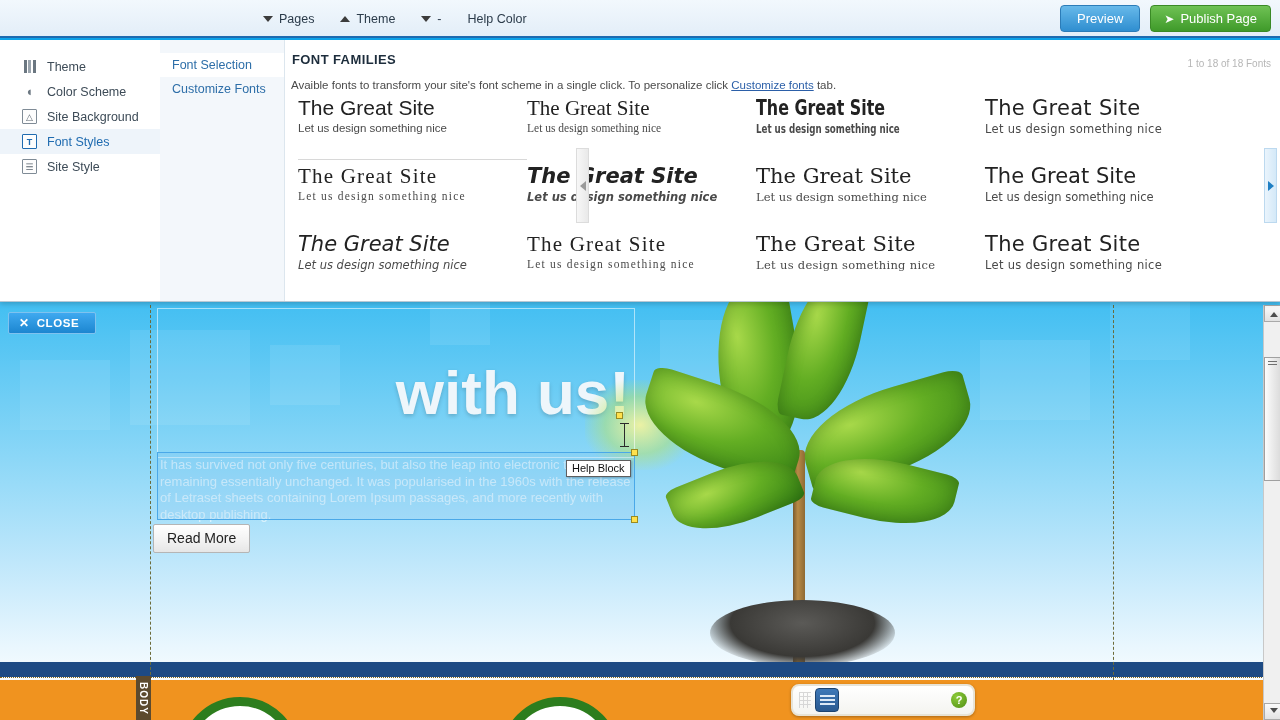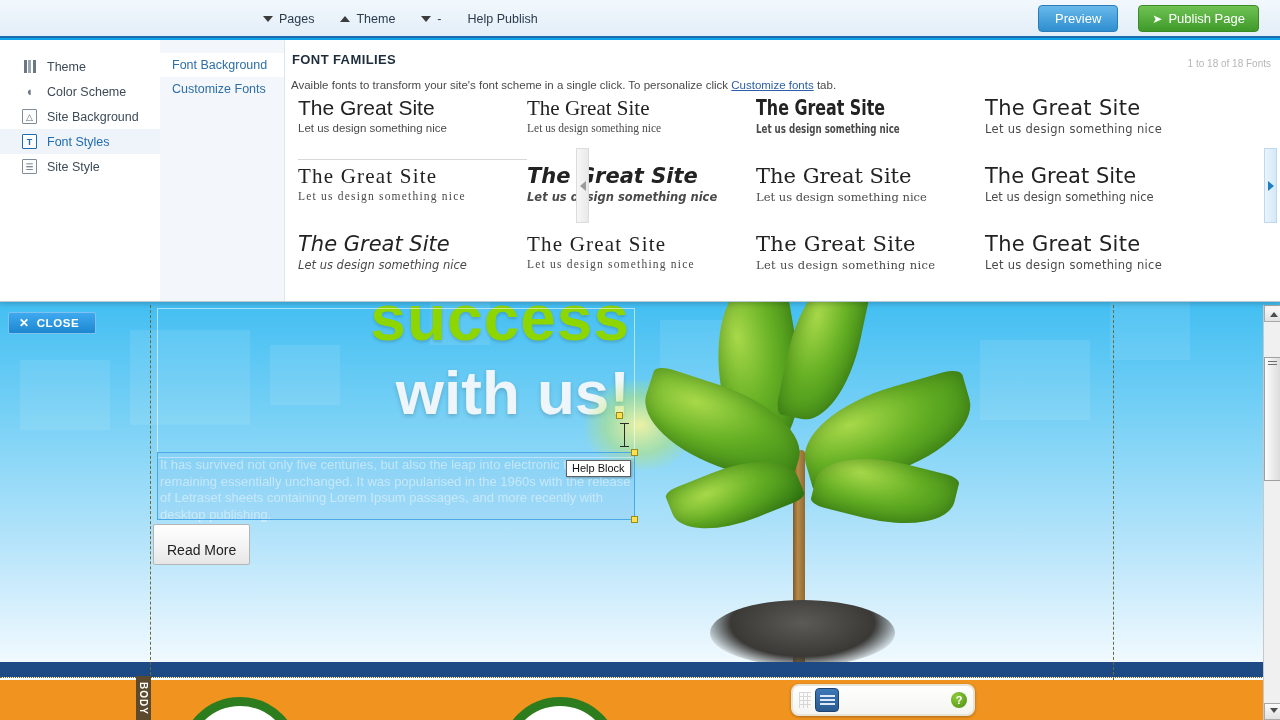--- a/index.html
+++ b/index.html
@@ -35,21 +35,21 @@
     font-size: 62px; font-weight: bold; color: #eef6fb;
     line-height: 70px; white-space: nowrap;
     text-shadow: 0 2px 4px rgba(0,0,0,0.18);
   }
   .hero-para {
     position: absolute; left: 160px; top: 457px; width: 472px;
     font-size: 13px; line-height: 16.5px; color: rgba(255,255,255,0.62);
   }
   .readmore {
     position: absolute; left: 153px; top: 524px;
-    padding: 17px 13px 6px 13px;
+    padding: 5px 13px 6px 13px;
     background: linear-gradient(180deg,#ffffff 0%,#f3f3f3 55%,#e6e6e6 100%);
     border: 1px solid #b5b5b5; border-radius: 2px;
     font-size: 14px; color: #222; cursor: pointer;
   }
 
   
   .plant { position: absolute; left: 600px; top: 270px; width: 420px; height: 400px; }
   .stem { position: absolute; left: 193px; top: 180px; width: 12px; height: 225px;
           background: linear-gradient(90deg,#7a5a2e,#b88a46 40%,#8e6a34); border-radius: 4px; }
   .leaf {
@@ -177,21 +177,21 @@
     border: 1px solid #3c6409; border-radius: 3px;
     color: #ffffff; font-size: 12px; font-weight: bold; cursor: pointer;
   }
   .tips-ico {
     width: 15px; height: 12px; border-radius: 2px;
     background: linear-gradient(180deg,#f4f4f4,#c9c9c9); border: 1px solid #2f5208;
     position: relative;
   }
   .tips-ico:after { content:""; position:absolute; left:2px; top:2px; width:11px; height:4px; background:#5a7f18; }
   .tips-x { color: #eaf3d6; font-size: 11px; padding-left: 3px; }
-  .topright { position: absolute; right: 21px; top: 5px; display: flex; gap: 20px; }
+  .topright { position: absolute; right: 9px; top: 5px; display: flex; gap: 10px; }
   .btn-preview {
     height: 27px; padding: 0 16px; border-radius: 4px;
     background: linear-gradient(180deg,#67b9ea,#2f8ed0);
     border: 1px solid #2b7cb8; color: #ffffff; font-size: 13px;
     display: flex; align-items: center; cursor: pointer;
   }
   .btn-publish {
     height: 27px; padding: 0 13px; border-radius: 4px;
     background: linear-gradient(180deg,#6fc254,#3f9a2a);
     border: 1px solid #3a8a26; color: #ffffff; font-size: 13px;
@@ -285,21 +285,20 @@
     <div class="site-blocks">
       <div class="blk" style="left:20px;  top:360px; width:90px;  height:70px;"></div>
       <div class="blk" style="left:130px; top:330px; width:120px; height:95px;"></div>
       <div class="blk" style="left:270px; top:345px; width:70px;  height:60px;"></div>
       <div class="blk" style="left:660px; top:320px; width:95px;  height:70px;"></div>
       <div class="blk" style="left:980px; top:340px; width:110px; height:80px;"></div>
       <div class="blk" style="left:1110px;top:300px; width:80px;  height:60px;"></div>
       <div class="blk" style="left:430px; top:300px; width:60px;  height:45px;"></div>
     </div>
 
-    <div class="hero-heading">success</div>
     <div class="hero-heading2">with us!</div>
 
     <div class="glow"></div>
 
     <div class="plant">
       <div class="stem"></div>
       <div class="leaf" style="left:118px; top:12px;  width:82px;  height:170px; transform:rotate(-10deg);"></div>
       <div class="leaf" style="left:190px; top:2px;   width:68px;  height:150px; transform:rotate(12deg);"></div>
       <div class="leaf" style="left:40px;  top:118px; width:165px; height:78px; transform:rotate(18deg); border-radius:10% 60% 10% 60%;"></div>
       <div class="leaf" style="left:200px; top:120px; width:175px; height:82px; transform:rotate(-16deg);"></div>
@@ -366,21 +365,21 @@
       </div>
       <div class="menu-item">
         <span class="tri-up"></span>
         <span>Theme</span>
       </div>
       <div class="menu-item">
         <span class="tri-down"></span>
         <span>-</span>
       </div>
       <div class="menu-item">
-        <span>Help Publish</span>
+        <span>Help Color</span>
       </div>
     </div>
 
     <div class="topright">
       <div class="btn-preview">Preview</div>
       <div class="btn-publish">
         <span class="arrow-ico">➤</span>
         <span>Publish Page</span>
       </div>
     </div>
@@ -409,21 +408,21 @@
         <span class="nav-ico">T</span>
         <span>Font Styles</span>
       </div>
       <div class="nav-item">
         <span class="nav-ico">☰</span>
         <span>Site Style</span>
       </div>
     </div>
 
     <div class="panel-sub">
-      <div class="sub-item active">Font Background</div>
+      <div class="sub-item active">Font Selection</div>
       <div class="sub-item">Customize Fonts</div>
     </div>
 
     <div class="panel-main">
       <div class="panel-title">FONT FAMILIES</div>
       <div class="panel-desc">
         <span>Avaible fonts to transform your site's font scheme in a single click. To personalize click </span><a href="#">Customize fonts</a><span> tab.</span>
       </div>
       <div class="count">1 to 18 of 18 Fonts</div>
 

